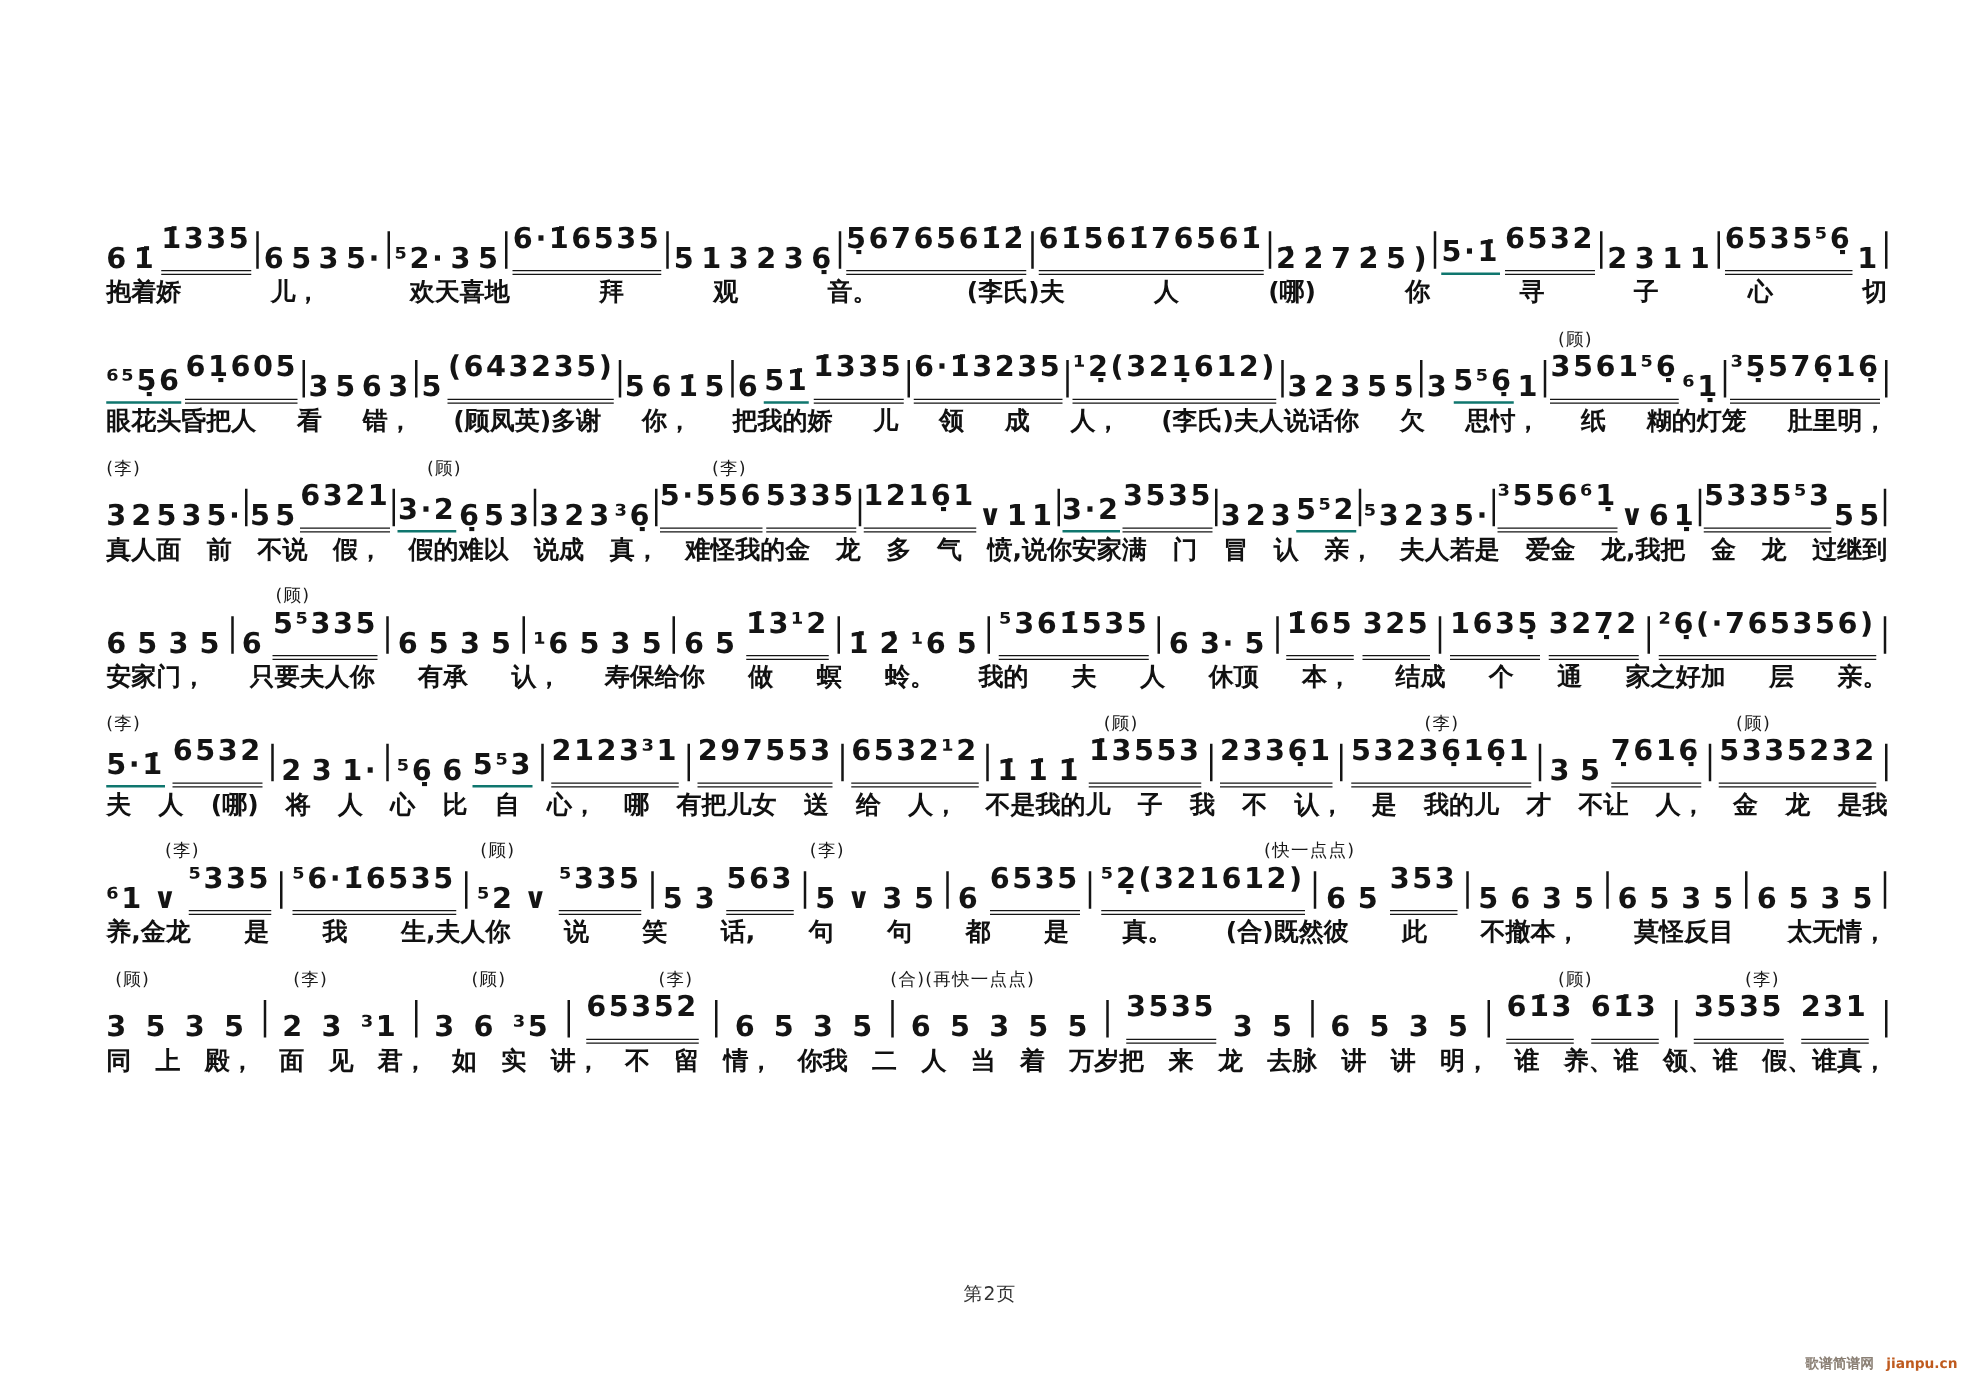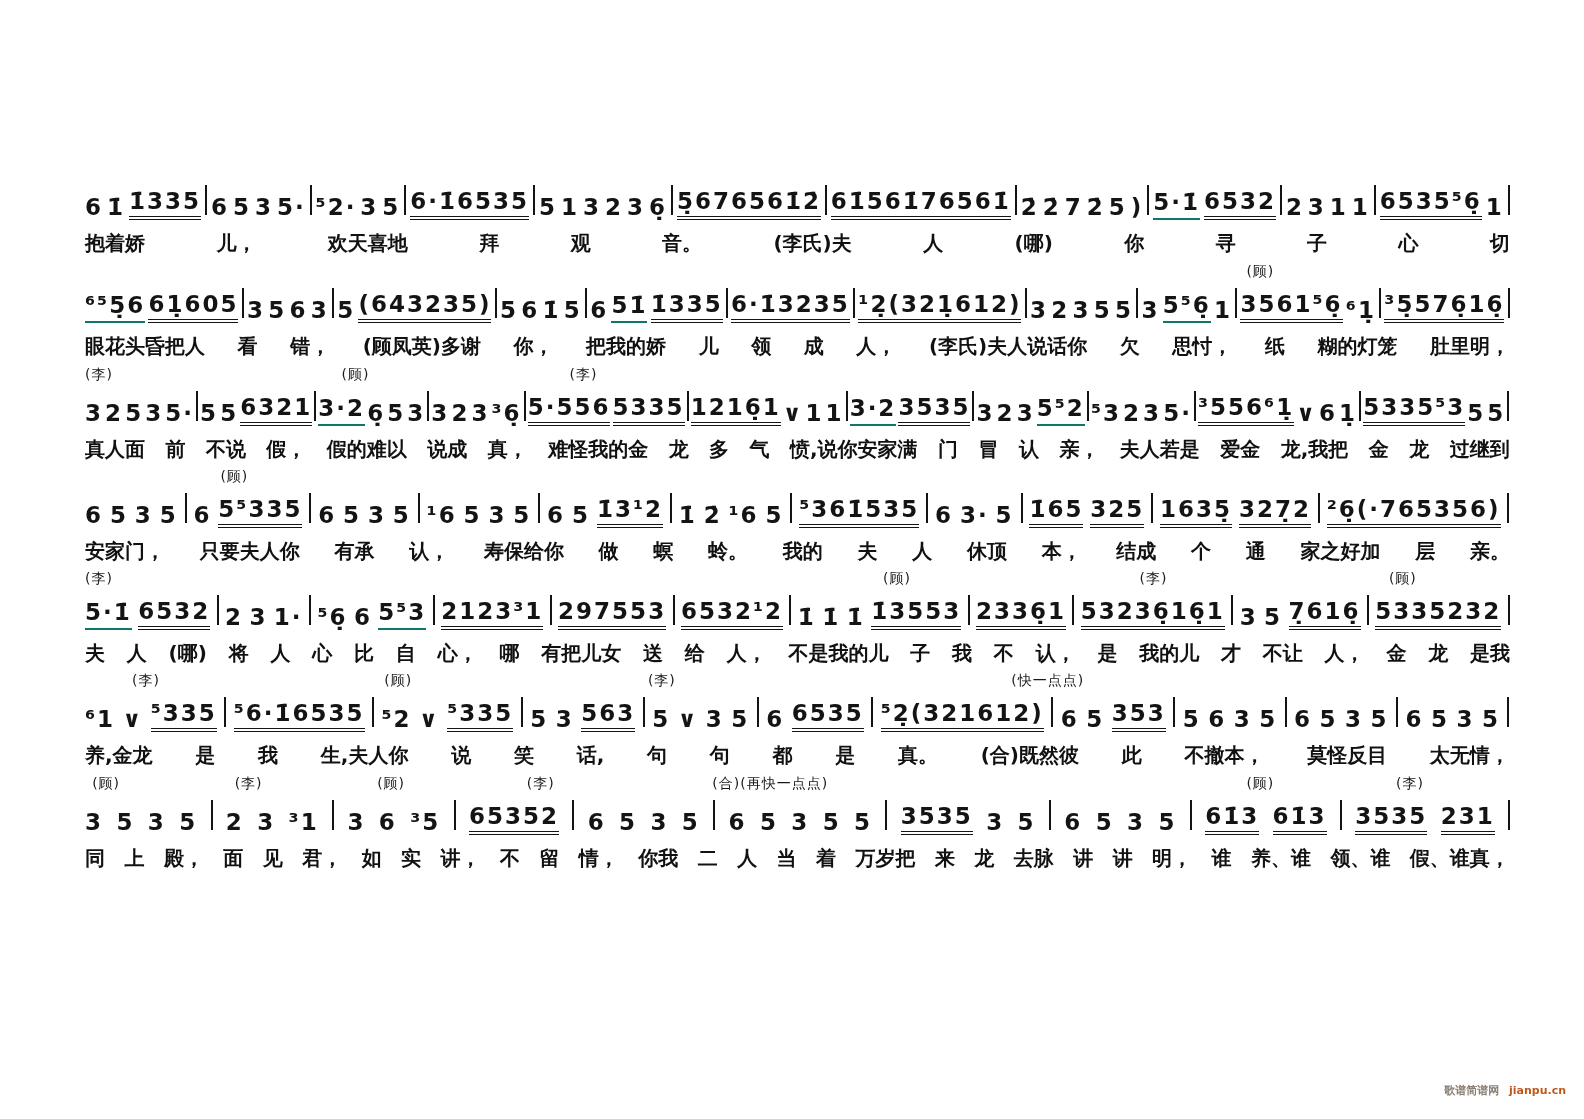--- a/index.html
+++ b/index.html
@@ -9,25 +9,25 @@
   }
   .score{position:absolute;inset:0;}
   .system{position:absolute;left:85px;width:1425px;}
   .labels{position:relative;height:20px;font-size:14px;color:#1a1a1a;}
   .labels span{position:absolute;top:0;white-space:nowrap;letter-spacing:1px;}
   .notes{
     display:flex;justify-content:space-between;align-items:flex-end;
     font-weight:bold;font-size:23px;height:40px;white-space:nowrap;
   }
   .notes .tok{letter-spacing:2px;line-height:1.1;}
-  .notes .beam2{border-bottom:4px double #141414;padding-bottom:2px;}
+  .notes .beam2{border-bottom:4px double #141414;padding-bottom:12px;}
   .notes .beam1{border-bottom:2px solid #0f766e;padding-bottom:3px;}
   .notes .bar{width:2px;height:30px;background:#141414;align-self:center;}
   .lyrics{
-    display:flex;justify-content:space-between;margin-top:10px;
+    display:flex;justify-content:space-between;margin-top:0;
     font-weight:bold;font-size:20px;white-space:nowrap;color:#111;
   }
   .footer{
     position:absolute;left:0;right:0;top:1026px;text-align:center;
     font-size:15px;color:#333;letter-spacing:1px;
   }
   .watermark{
     position:absolute;right:18px;top:1083px;font-size:11px;font-weight:bold;white-space:nowrap;
   }
   .wm-site{color:#8a7f74;}
@@ -541,18 +541,19 @@
           <span>讲</span>
           <span>明，</span>
           <span>谁</span>
           <span>养、谁</span>
           <span>领、谁</span>
           <span>假、谁真，</span>
         </div>
       </div>
     </div>
 
+  <div class="footer">第2页</div>
 
   <div class="watermark">
     <span class="wm-site">歌谱简谱网</span>
     <span class="wm-url">jianpu.cn</span>
   </div>
 </main>
 
 </body></html>

